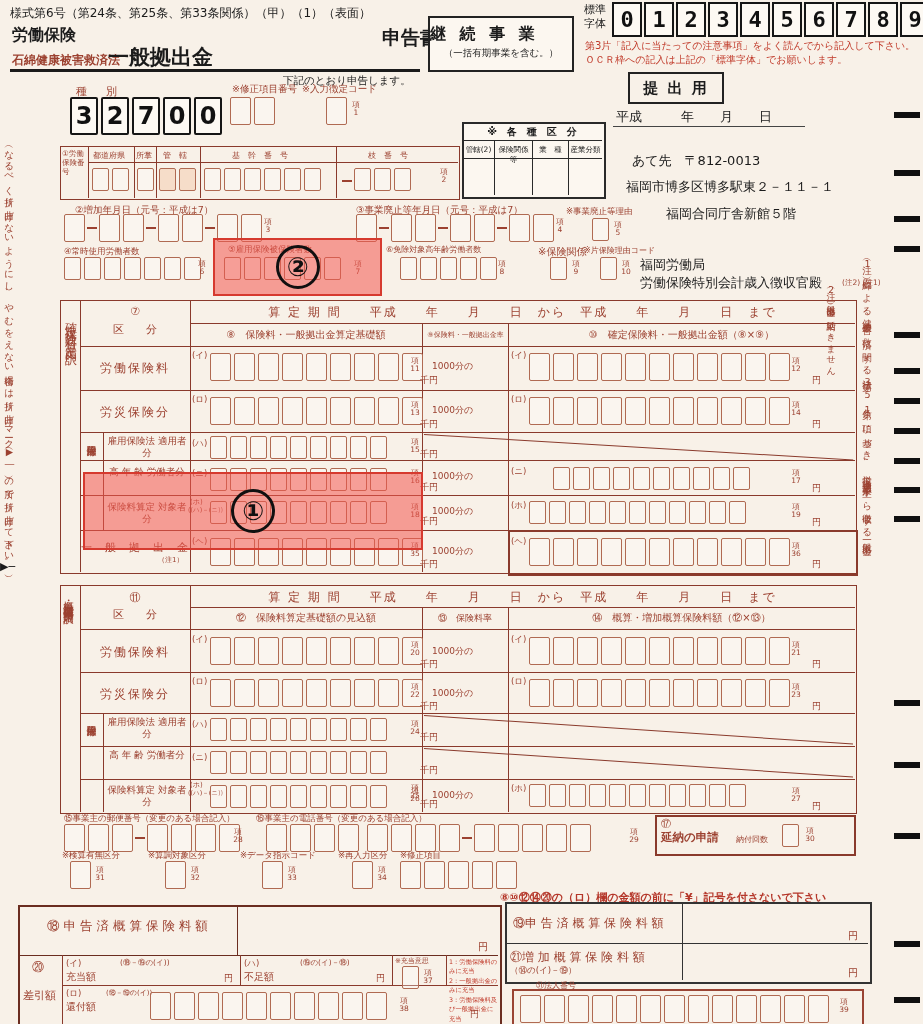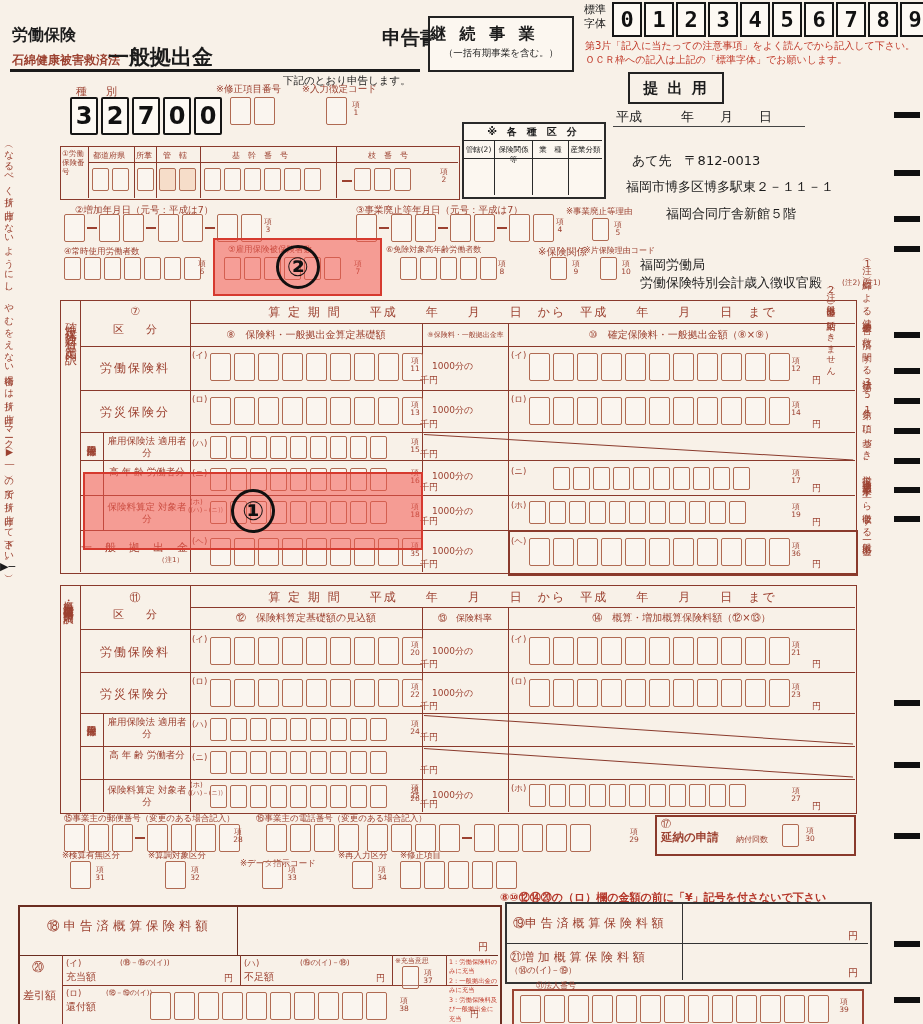--- a/index.html
+++ b/index.html
@@ -32,20 +32,21 @@
   .circ{width:38px;height:38px;border:3px solid #101010;border-radius:50%;color:#101010;font-size:26px;font-weight:bold;
         display:flex;align-items:center;justify-content:center;}
   .tick{position:absolute;left:894px;width:26px;height:6px;background:#101010;}
   .slash{position:absolute;height:0;border-top:1px solid #8a3a2c;transform-origin:0 0;}
 </style>
 </head>
 <body>
 
 <div class="page">
 
+  <div class="abs kk" style="left:10px;top:5px;font-size:12px;">様式第6号（第24条、第25条、第33条関係）（甲）（1）（表面）</div>
   <div class="abs kk b" style="left:12px;top:25px;font-size:16px;">労働保険</div>
   <div class="abs kk b" style="left:382px;top:25px;font-size:19px;">申告書</div>
   <div class="abs b" style="left:12px;top:52px;font-size:12px;color:#9c4130;">石綿健康被害救済法</div>
   <div class="abs kk b" style="left:108px;top:43px;font-size:21px;">一般拠出金</div>
   <div class="abs" style="left:10px;top:69px;width:410px;height:2.5px;background:#1b1b1b;"></div>
   <div class="abs kk" style="left:283px;top:74px;font-size:10.5px;">下記のとおり申告します。</div>
 
   <div class="abs" style="left:428px;top:16px;width:142px;height:52px;border:2px solid #222;background:#fcf7f0;">
     <div class="kk b" style="font-size:16px;letter-spacing:4px;margin-top:6px;">継 続 事 業</div>
     <div class="kk" style="text-align:center;font-size:9.5px;margin-top:2px;">（一括有期事業を含む。）</div>
@@ -74,21 +75,21 @@
   <div class="abs kk" style="left:0;top:560px;font-size:11px;">▶─</div>
 
   <div class="lb" style="left:76px;top:84px;font-size:11px;letter-spacing:4px;">種　別</div>
   <div class="abs" style="left:70px;top:97px;display:flex;gap:3px;">
     <div class="bigbox">3</div>
     <div class="bigbox">2</div>
     <div class="bigbox">7</div>
     <div class="bigbox">0</div>
     <div class="bigbox">0</div>
   </div>
-  <div class="lb" style="left:216px;top:83px;">※修正項目番号</div>
+  <div class="lb" style="left:232px;top:83px;">※修正項目番号</div>
   <div class="abs cells" style="left:230px;top:97px;">
       <div class="cell"></div>
       <div class="cell"></div>
     </div>
   <div class="lb" style="left:302px;top:83px;">※入力徴定コード</div>
   <div class="abs cells" style="left:326px;top:97px;">
       <div class="cell"></div>
     </div>
   <div class="mk" style="left:350px;top:101px;">項1</div>
 
@@ -658,21 +659,21 @@
   <div class="lb" style="left:62px;top:850px;font-size:8.5px;">※検算有無区分</div>
   <div class="abs cells" style="left:70px;top:861px;">
       <div class="cell"></div>
     </div>
   <div class="mk" style="left:94px;top:866px;">項31</div>
   <div class="lb" style="left:148px;top:850px;font-size:8.5px;">※算調対象区分</div>
   <div class="abs cells" style="left:165px;top:861px;">
       <div class="cell"></div>
     </div>
   <div class="mk" style="left:189px;top:866px;">項32</div>
-  <div class="lb" style="left:240px;top:850px;font-size:8.5px;margin-top:8px;">※データ指示コード</div>
+  <div class="lb" style="left:240px;top:850px;font-size:8.5px;">※データ指示コード</div>
   <div class="abs cells" style="left:262px;top:861px;">
       <div class="cell"></div>
     </div>
   <div class="mk" style="left:286px;top:866px;">項33</div>
   <div class="lb" style="left:338px;top:850px;font-size:8.5px;">※再入力区分</div>
   <div class="abs cells" style="left:352px;top:861px;">
       <div class="cell"></div>
     </div>
   <div class="mk" style="left:376px;top:866px;">項34</div>
   <div class="lb" style="left:400px;top:850px;font-size:8.5px;">※修正項目</div>

